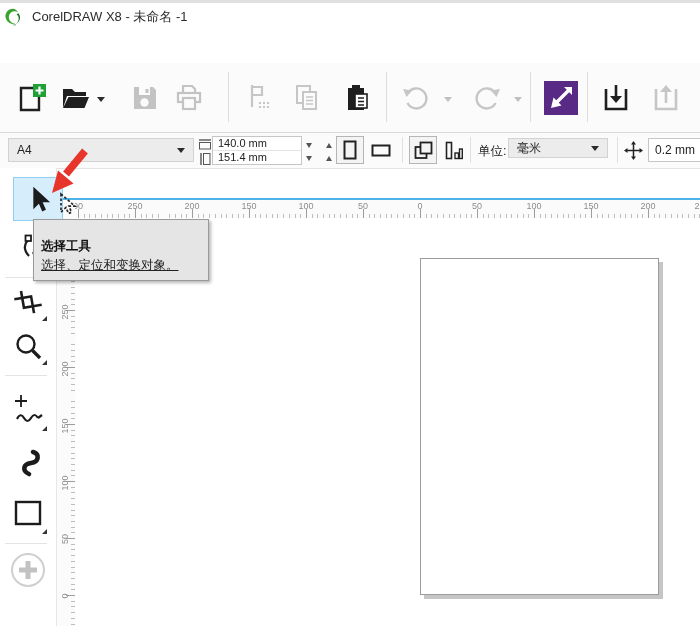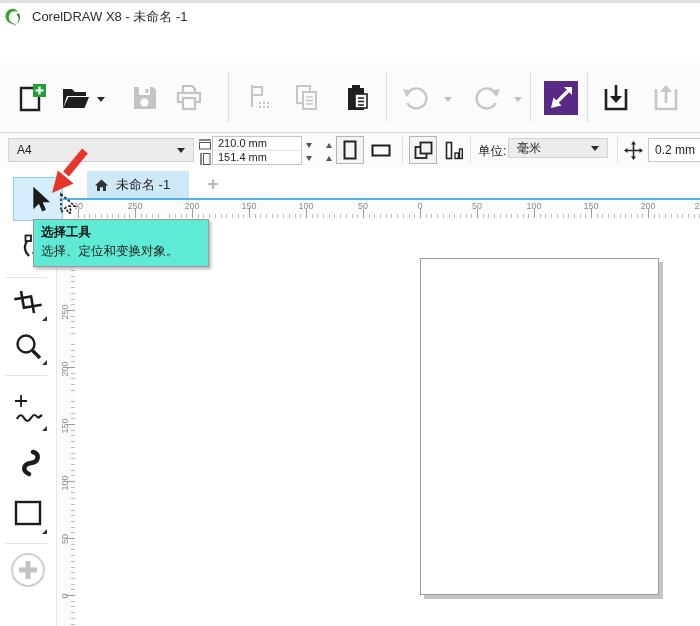--- a/index.html
+++ b/index.html
@@ -57,23 +57,23 @@
   
   .toolbox{position:absolute;top:168px;left:0;width:57px;bottom:0;background:#fff;border-right:1px solid #e7e7e7;box-sizing:border-box;}
   .tool-btn{position:absolute;left:8px;width:40px;height:40px;display:flex;align-items:center;justify-content:center;}
   .tool-btn .flyout{position:absolute;right:1px;bottom:1px;width:0;height:0;border-left:5px solid transparent;border-bottom:5px solid #333;}
   .tool-sep{position:absolute;left:5px;width:42px;height:1px;background:#e3e3e3;}
   .pick-selected{position:absolute;left:13px;top:9px;width:50px;height:44px;background:#d6edfc;border:1px solid #8fd0f2;box-sizing:border-box;display:flex;align-items:center;justify-content:center;z-index:3;}
   
   .canvas{position:absolute;top:218px;left:75px;right:0;bottom:0;background:#fff;}
   .page{position:absolute;left:345px;top:40px;width:239px;height:337px;background:#fff;border:1px solid #9b9b9b;box-shadow:4px 4px 0 #c6c6c6;box-sizing:border-box;}
   
-  .tooltip{position:absolute;left:33px;top:219px;width:160px;background:#5eead4;border:1px solid #9a9a9a;box-shadow:2px 2px 3px rgba(0,0,0,.28);padding:3px 7px 5px 7px;z-index:60;}
+  .tooltip{position:absolute;left:33px;top:219px;width:160px;background:#e5e5e5;border:1px solid #9a9a9a;box-shadow:2px 2px 3px rgba(0,0,0,.28);padding:17px 7px 5px 7px;z-index:60;}
   .tooltip .tt-title{font-size:12.5px;font-weight:bold;color:#111;line-height:19px;}
-  .tooltip .tt-desc{font-size:12.5px;color:#222;line-height:19px;}
+  .tooltip .tt-desc{font-size:12.5px;color:#222;line-height:19px;text-decoration:underline;}
   .red-arrow{position:absolute;left:40px;top:140px;z-index:70;pointer-events:none;}
   .pick-cursor{position:absolute;left:56px;top:191px;z-index:55;pointer-events:none;}
 </style>
 </head>
 <body>
 
 <div class="app">
   <div class="top-edge"></div>
 
   <div class="titlebar">
@@ -194,21 +194,21 @@
     </div>
     <svg style="position:absolute;left:198px;top:6px" width="14" height="11" viewBox="0 0 14 11">
       <path d="M1 1 h12" stroke="#555" stroke-width="1.4"></path>
         <rect x="1.5" y="3.5" width="11" height="6.5" fill="none" stroke="#555"></rect>
     </svg>
     <svg style="position:absolute;left:200px;top:19px" width="11" height="14" viewBox="0 0 11 14">
       <path d="M1 1 v12" stroke="#555" stroke-width="1.4"></path>
         <rect x="3.5" y="1.5" width="6.5" height="11" fill="none" stroke="#555"></rect>
     </svg>
     <div class="size-box">
-      <div class="size-row">210.0 mm</div>
+      <div class="size-row">140.0 mm</div>
       <div class="size-div"></div>
       <div class="size-row">151.4 mm</div>
     </div>
     <div class="spin-pair" style="left:306px;top:6px">
         <span class="tri-d"></span>
         <span class="tri-u"></span>
       </div>
     <div class="spin-pair" style="left:306px;top:19px">
         <span class="tri-d"></span>
         <span class="tri-u"></span>
@@ -249,29 +249,20 @@
       <polygon points="9.5,0 7,3.5 12,3.5" fill="#222"></polygon>
         <polygon points="9.5,19 7,15.5 12,15.5" fill="#222"></polygon>
       <polygon points="0,9.5 3.5,7 3.5,12" fill="#222"></polygon>
         <polygon points="19,9.5 15.5,7 15.5,12" fill="#222"></polygon>
     </svg>
     <div class="field" style="left:648px;top:5px;width:58px;height:24px;">
       <span>0.2 mm</span>
     </div>
   </div>
 
-  <div class="tabrow">
-    <div class="doc-tab">
-      <svg width="15" height="14" viewBox="0 0 16 15">
-        <path d="M8 1.5 L15 8 H12.8 V14 H9.6 V9.8 H6.4 V14 H3.2 V8 H1 Z" fill="#333"></path>
-      </svg>
-      <span class="label">未命名 -1</span>
-    </div>
-    <div class="new-tab">+</div>
-  </div>
   <div class="blue-line"></div>
 
   <div class="hruler">
     <span class="hlabel" style="left:-12px">00</span>
     <span class="hlabel" style="left:45px">250</span>
     <span class="hlabel" style="left:102px">200</span>
     <span class="hlabel" style="left:159px">150</span>
     <span class="hlabel" style="left:216px">100</span>
     <span class="hlabel" style="left:273px">50</span>
     <span class="hlabel" style="left:330px">0</span>

